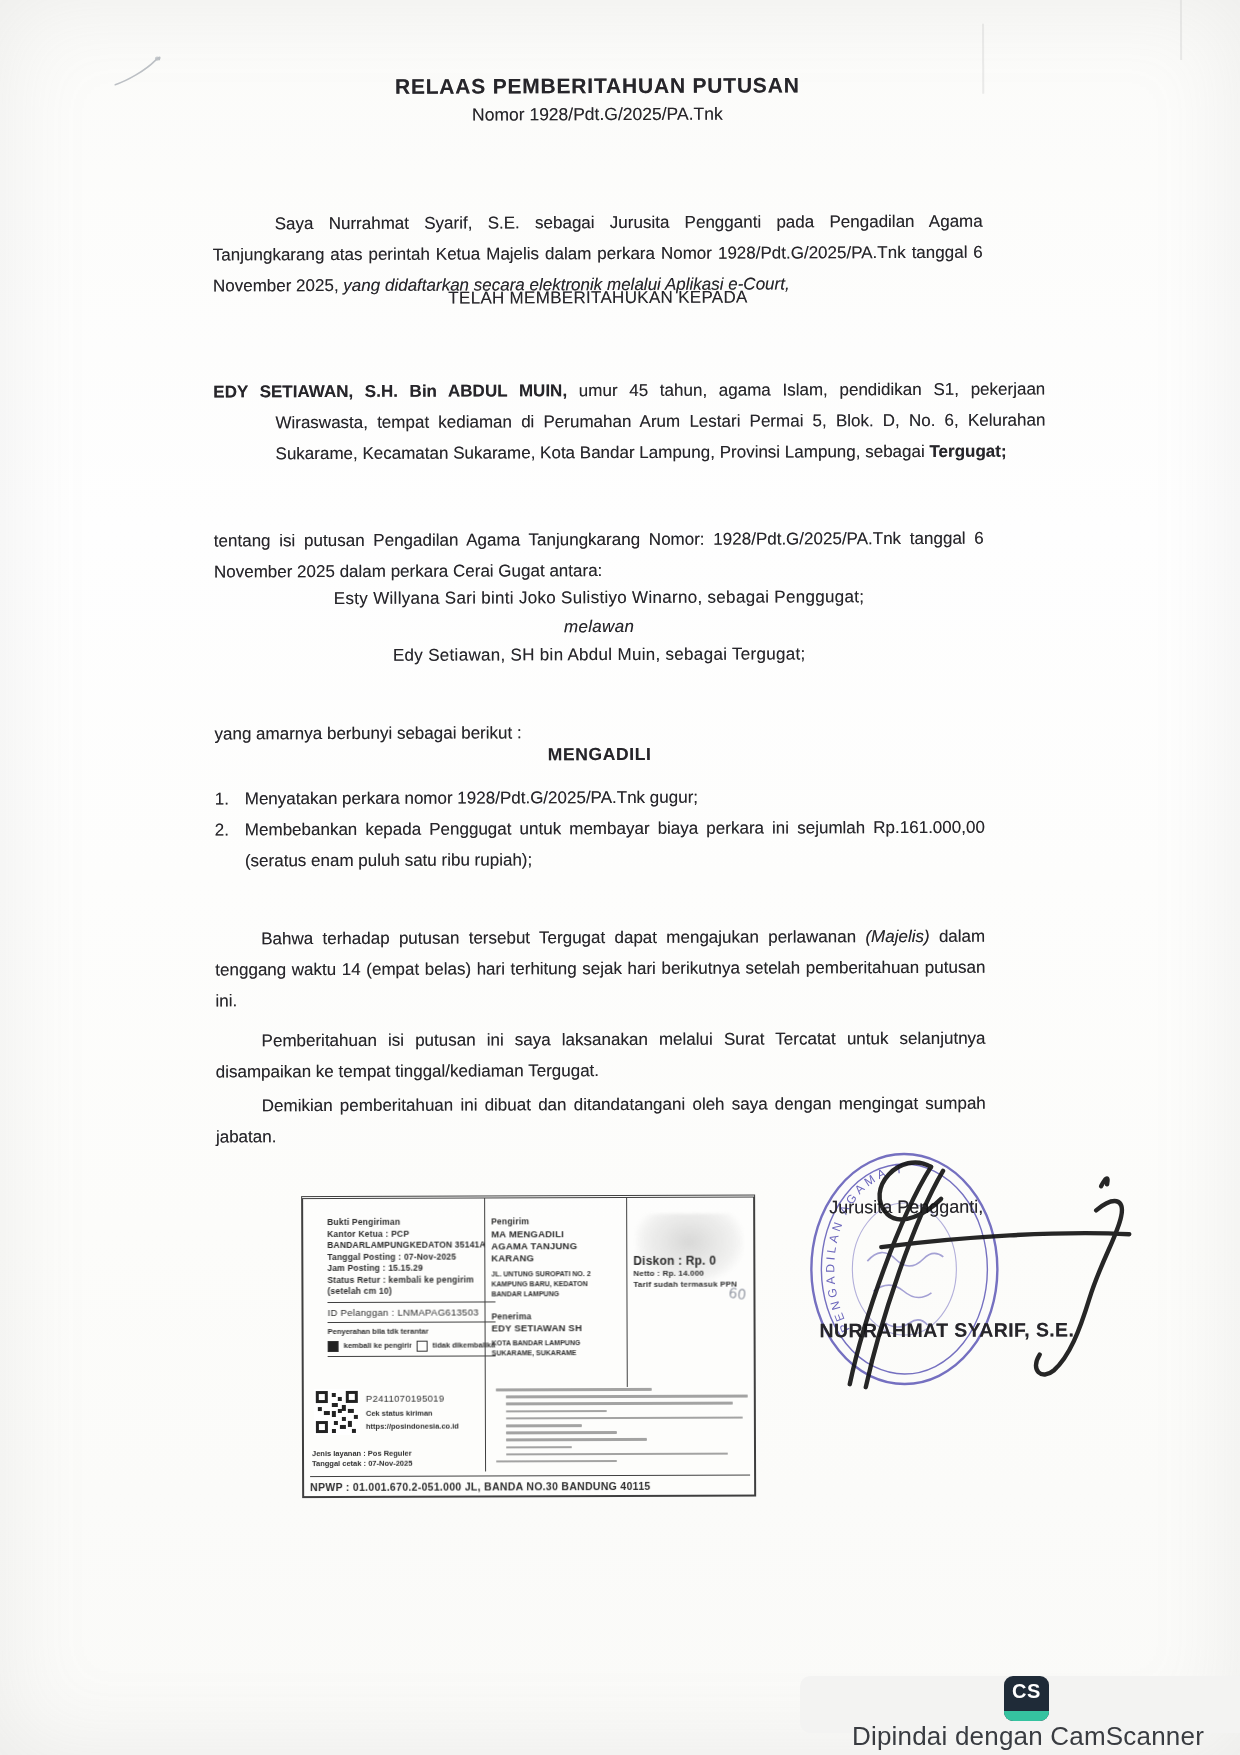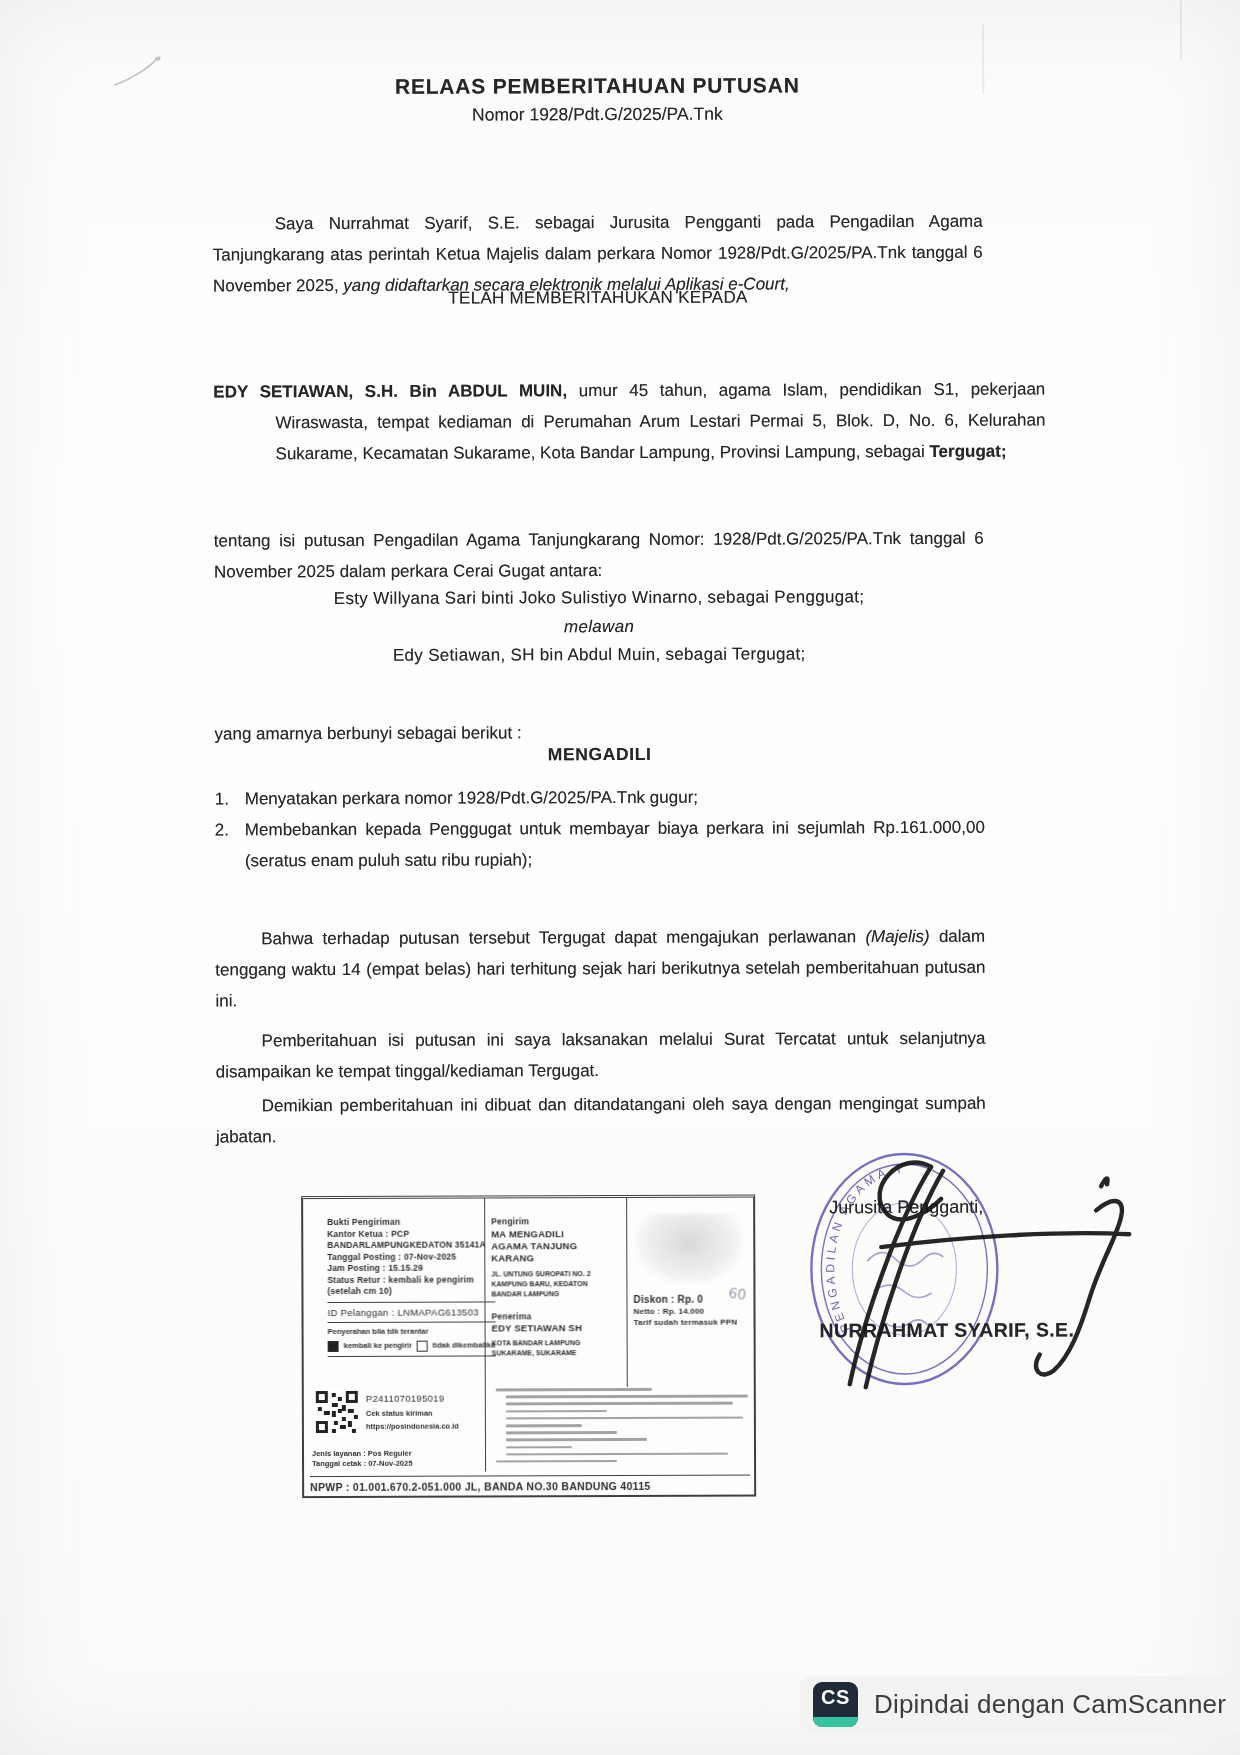--- a/index.html
+++ b/index.html
@@ -58,21 +58,21 @@
     filter:blur(1.5px);}
   .hand60{position:absolute;left:425px;top:88px;font-size:14px;color:#6d7484;opacity:.7;
     transform:rotate(8deg);font-family:"DejaVu Sans",sans-serif;}
   .microtext{position:absolute;left:192px;top:190px;width:252px;}
   .microtext .m{height:2.6px;background:#4a4a4a;opacity:.5;margin-bottom:4.6px;border-radius:1px;}
   .qr{position:absolute;left:10px;top:190px;}
   .qr-meta{position:absolute;left:62px;top:194px;width:110px;}
   .rc-bottom{position:absolute;left:8px;top:250px;width:168px;}
   
   .cs-bar{position:absolute;left:800px;top:1676px;width:440px;height:57px;background:#f3f3f2;
-    border-radius:10px 0 0 10px;display:flex;align-items:center;z-index:6;}
+    border-radius:10px 0 0 10px;display:flex;align-items:center;z-index:6;flex-direction:column;}
   .cs-icon{width:45px;height:45px;margin-left:13px;border-radius:9px;background:#1f2b38;
     position:relative;overflow:hidden;flex:0 0 auto;}
   .cs-icon .letters{position:absolute;top:4px;left:0;right:0;text-align:center;
     color:#fff;font-weight:bold;font-size:20px;letter-spacing:.5px;}
   .cs-icon .teal{position:absolute;left:0;right:0;bottom:0;height:10px;background:#35c3a0;}
   .cs-text{margin-left:16px;font-size:26px;color:#393c41;letter-spacing:.2px;}
 </style>
 </head>
 <body>
 
@@ -218,21 +218,21 @@
         <div class="rc-addr">BANDAR LAMPUNG</div>
         <div class="rc-line" style="margin-top:12px;">Penerima</div>
         <div class="rc-bold">EDY SETIAWAN SH</div>
         <div class="rc-addr" style="margin-top:4px;">KOTA BANDAR LAMPUNG</div>
         <div class="rc-addr">SUKARAME, SUKARAME</div>
       </div>
 
       <div class="smudge"></div>
       <div class="hand60">60</div>
       <div class="rc-col3">
-        <div class="rc-line" style="margin-top:82px;font-size:10px;">Diskon : Rp. 0</div>
+        <div class="rc-line" style="margin-top:44px;font-size:12px;">Diskon : Rp. 0</div>
         <div class="rc-line" style="font-size:8px;">Netto : Rp. 14.000</div>
         <div class="rc-line" style="font-size:8px;">Tarif sudah termasuk PPN</div>
       </div>
 
       <div class="microtext">
         <div class="m" style="width:62%;"></div>
         <div class="m" style="width:96%;margin-left:4%;"></div>
         <div class="m" style="width:90%;margin-left:4%;"></div>
         <div class="m" style="width:40%;margin-left:4%;"></div>
         <div class="m" style="width:94%;margin-left:4%;"></div>

